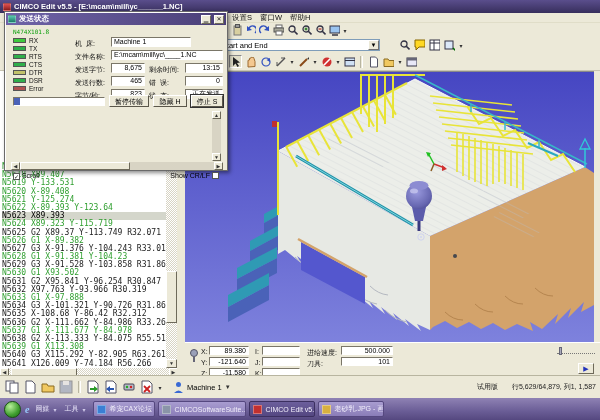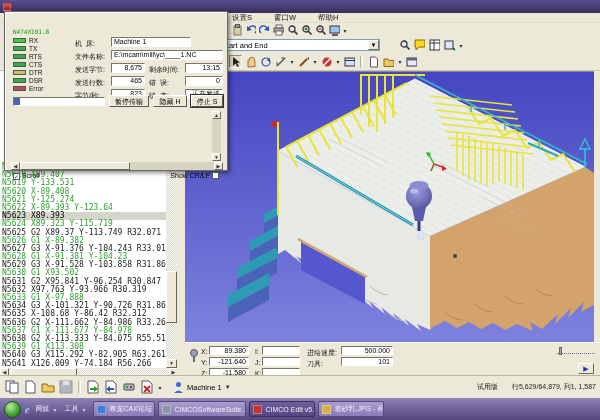--- a/index.html
+++ b/index.html
@@ -7,21 +7,21 @@
   body{font-family:"Liberation Sans",sans-serif;font-size:8px;color:#000;position:relative;}
   #screen{position:absolute;inset:0;background:#ece9d8;}
 
   
   #titlebar{position:absolute;left:0;top:0;width:600px;height:13px;
     background:linear-gradient(#5a4e8c,#372e5c);color:#fff;display:flex;align-items:center;gap:3px;padding-left:3px;}
   #titlebar .appico{width:8px;height:8px;background:linear-gradient(#e05050,#8c1f1f);border:1px solid #fff3;}
   #titlebar span{font-size:7.5px;font-weight:bold;white-space:nowrap;}
 
   
-  #menubar{position:absolute;left:0;top:13px;width:600px;height:10px;background:#ece9d8;display:flex;align-items:center;padding-left:232px;gap:22px;border-bottom:1px solid #e0ddc8;}
+  #menubar{position:absolute;left:0;top:13px;width:600px;height:10px;background:#ece9d8;display:flex;align-items:center;padding-left:232px;gap:8px;border-bottom:1px solid #e0ddc8;}
   .mitem{font-size:7.5px;color:#111;}
 
   
   .tbrow{position:absolute;left:0;width:600px;background:#ece9d8;display:flex;align-items:center;}
   #tb1{top:23px;height:14px;padding-left:230px;gap:1px;}
   #tb2{top:37px;height:16px;padding-left:187px;gap:2px;}
   #tb3{top:53px;height:18px;padding-left:229px;gap:2px;border-bottom:1px solid #c8c5b2;}
   .tbico{width:13px;height:13px;border:1px solid transparent;display:flex;align-items:center;justify-content:center;}
   .tbico.pressed{border-color:#888 #fff #fff #888;background:#e0ddc8;}
   .tbsep{width:3px;height:12px;border-left:1px solid #b8b5a0;border-right:1px solid #fff;margin:0 2px;}
@@ -115,20 +115,21 @@
   #dscroll{position:absolute;left:8px;top:160px;font-size:7px;}
   #dcrlf{position:absolute;right:8px;top:160px;font-size:7px;}
 </style>
 </head>
 <body>
 
 <div id="screen">
 
   <div id="titlebar">
     <div class="appico"></div>
+    <span>CIMCO Edit v5.5 - [E:\mcam\mill\yc______1.NC]</span>
   </div>
 
   <div id="menubar">
       <span class="mitem">设置S</span>
       <span class="mitem">窗口W</span>
       <span class="mitem">帮助H</span>
     </div>
 
   <div id="tb1" class="tbrow">
     <div class="tbico">
@@ -557,20 +558,26 @@
           <span class="tbl">CIMCO Edit v5.5 - [E...</span>
         </div>
         <div class="tbtn" style="width: 66px;">
           <span class="chip" style="background: rgb(216, 176, 64);"></span>
           <span class="tbl">老砂乳.JPG - 画图</span>
         </div>
       </div>
   </div>
 
   <div id="dialog">
+    <div id="dtitle">
+      <div class="dico"></div>
+      <span>发送状态</span>
+      <div class="wbtn">▁</div>
+      <div class="wbtn">✕</div>
+    </div>
     <div id="dcur">N474X101.8</div>
     <div id="leds">
         <div class="ledrow">
           <span class="led" style="background: rgb(62, 203, 62);"></span>
           <span class="ledlab">RX</span>
         </div>
         <div class="ledrow">
           <span class="led" style="background: rgb(47, 174, 74);"></span>
           <span class="ledlab">TX</span>
         </div>

